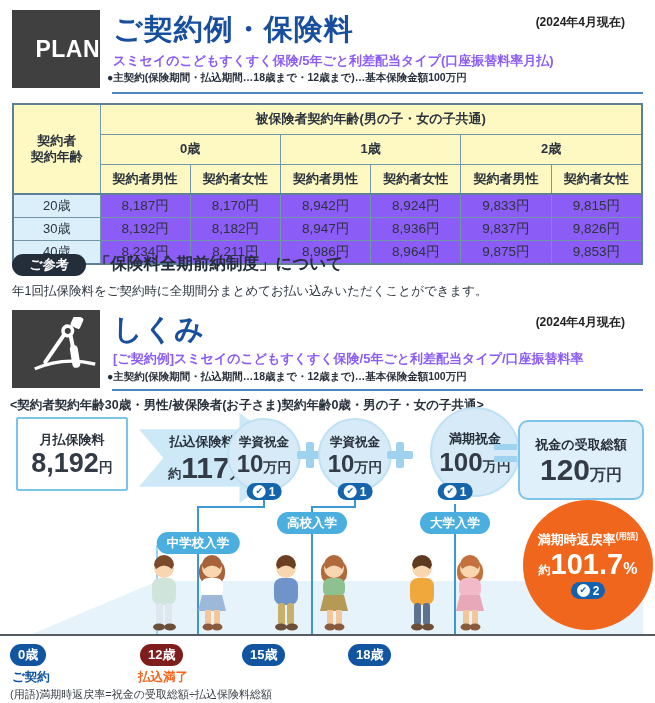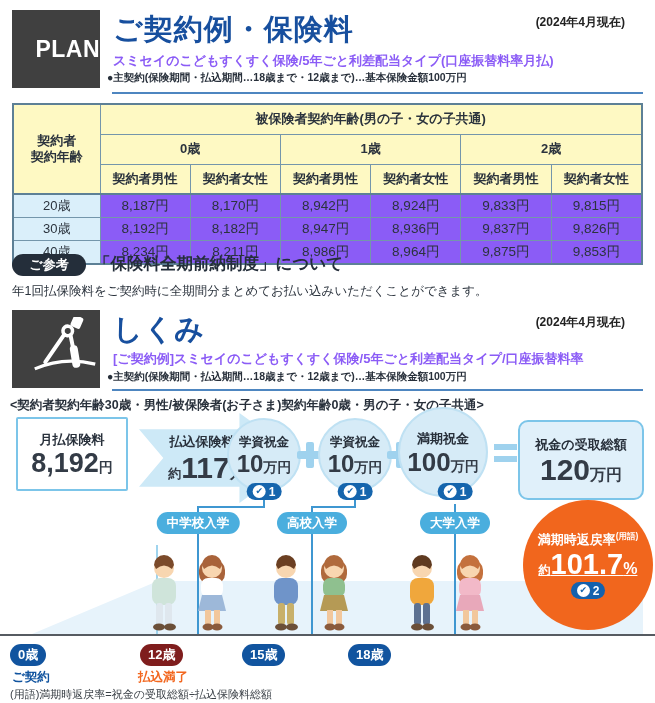--- a/index.html
+++ b/index.html
@@ -39,21 +39,21 @@
   .flow-label { font-size:13px; font-weight:bold; color:#28303b; }
   .amt { font-weight:bold; color:#333b46; line-height:1; white-space:nowrap; }
   .amt .n-xl { font-size:27px; } .amt .n-xxl { font-size:30px; }
   .amt .u { font-size:14px; } .amt .u-l { font-size:16px; } .amt .ap { font-size:13px; }
   .big-arrow { left:139px; top:413px; width:162px; height:90px; background:#cde9f7;
     clip-path:polygon(0 18%,62% 18%,62% 0,100% 50%,62% 100%,62% 82%,0 82%,15% 50%); }
   .big-arrow-text { left:150px; top:413px; width:130px; height:90px; display:flex; flex-direction:column; align-items:center; justify-content:center; gap:2px; }
   .ben { background:#d6ebf7; border:2px solid #bfe1f3; border-radius:50%; display:flex; flex-direction:column; align-items:center; justify-content:center; gap:1px; }
   .ben1 { left:227px; top:418px; width:74px; height:74px; } .ben1 .flow-label, .ben2 .flow-label { font-size:12.5px; }
   .ben2 { left:318px; top:418px; width:74px; height:74px; }
-  .ben3 { left:398px; top:407px; width:90px; height:90px; }
+  .ben3 { left:430px; top:407px; width:90px; height:90px; }
   .ben .n-l { font-size:24px; font-weight:bold; color:#333b46; } .ben3 .n-l { font-size:26px; }
   .plus { width:26px; height:26px; top:442px; }
   .plus::before, .plus::after { content:""; position:absolute; background:#9fd2ee; border-radius:2px; }
   .plus::before { left:0; top:9px; width:26px; height:8px; }
   .plus::after { left:9px; top:0; width:8px; height:26px; }
   .plus1 { left:297px; } .plus2 { left:387px; }
   .equals { left:494px; top:444px; width:23px; height:18px; border-top:6px solid #9fd2ee; border-bottom:6px solid #9fd2ee; }
   .result { left:518px; top:420px; width:126px; height:80px; background:#e0f0fa; border:2px solid #7cc5e9; border-radius:10px; display:flex; flex-direction:column; align-items:center; justify-content:center; gap:1px; }
 
   
@@ -65,21 +65,21 @@
   .mile { top:512px; height:22px; padding:0 10px; background:#4aaede; border-radius:12px; color:#fff; font-size:12.5px; font-weight:bold; display:flex; align-items:center; transform:translateX(-50%); white-space:nowrap; }
   .floor { left:32px; top:581px; width:611px; height:53px; background:#e7f3fb; clip-path:polygon(20.6% 0,100% 0,100% 100%,0 100%); }
   .vline12 { left:156px; top:545px; width:2px; height:90px; background:#9fd4ee; }
   .ground { left:0; top:634px; width:655px; height:2px; background:#565b61; }
   .kids { top:552px; width:96px; height:84px; }
 
   
   .rate { left:523px; top:500px; width:130px; height:130px; background:#f1661d; border-radius:50%; display:flex; flex-direction:column; align-items:center; justify-content:center; color:#fff; gap:1px; }
   .rate .r1 { font-size:13px; font-weight:bold; white-space:nowrap; }
   .rate .r1 .term { font-size:8.5px; vertical-align:super; }
-  .rate .r2 { font-weight:bold; line-height:1; white-space:nowrap;text-decoration:underline; }
+  .rate .r2 { font-weight:bold; line-height:1; white-space:nowrap; }
   .rate .r2 .ap { font-size:12px; } .rate .r2 .n { font-size:29px; } .rate .r2 .u { font-size:16px; }
   .rate .ckb { background:#1461ad; margin-top:2px; }
 
   
   .tl-pill { top:644px; height:22px; padding:0 8px; border-radius:11px; background:#11549f; color:#fff; font-size:13px; font-weight:bold; display:flex; align-items:center; }
   .tl-orange { background:#7f1d1d; }
   .tl-band { left:47px; top:644px; width:93px; height:22px; background:#11549f; color:#fff; font-size:11px; font-weight:bold; display:flex; align-items:center; justify-content:center; clip-path:polygon(9% 0,91% 0,100% 50%,91% 100%,9% 100%,0 50%); white-space:nowrap; }
   .lbl-contract { left:12px; top:669px; color:#11549f; font-size:12.5px; font-weight:bold; }
   .lbl-paidup { left:138px; top:669px; color:#f2671f; font-size:12.5px; font-weight:bold; }
   .footnote { left:10px; top:687px; font-size:11px; color:#3a4047; }
@@ -225,21 +225,21 @@
   </div>
   <div class="abs ckb ckb-pos" style="left:355px;">
     <span class="ck">✔</span>
       <span>1</span>
   </div>
   <div class="abs ckb ckb-pos" style="left:455px;">
     <span class="ck">✔</span>
       <span>1</span>
   </div>
 
-  <div class="abs mile" style="left:198px;">中学校入学</div>
+  <div class="abs mile" style="left:198px;margin-top:20px;">中学校入学</div>
   <div class="abs mile" style="left:312px;">高校入学</div>
   <div class="abs mile" style="left:455px;">大学入学</div>
 
   <svg width="0" height="0" style="position:absolute;">
     <defs>
       <symbol id="kid-boy" viewBox="0 0 44 84">
         <circle cx="22" cy="16" r="10" fill="#f8d6b0"></circle>
         <path d="M12 13 A10 10 0 0 1 32 13 L30 17 Q22 10 14 17 Z" fill="var(--hair,#7b4a2a)"></path>
         <rect x="10" y="26" width="24" height="27" rx="8" fill="var(--coat,#cfe4da)"></rect>
         <rect x="14" y="51" width="7" height="22" rx="3" fill="var(--legs,#8b95a2)"></rect>

